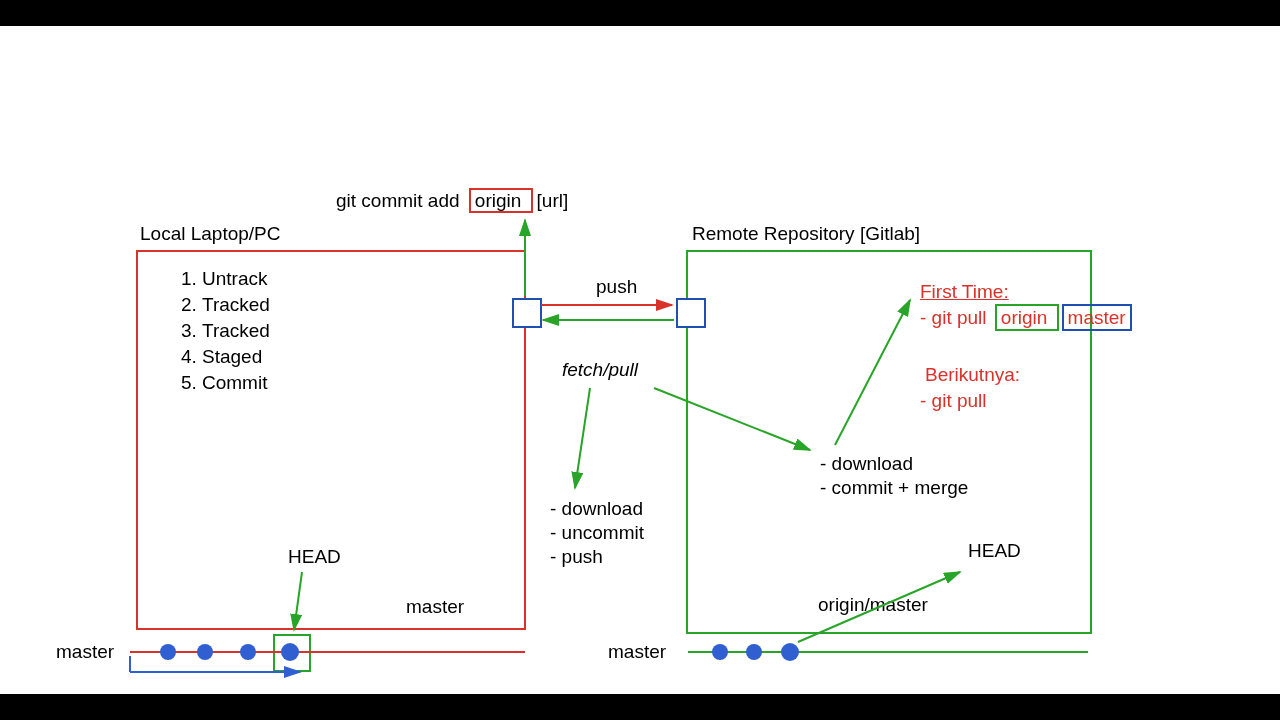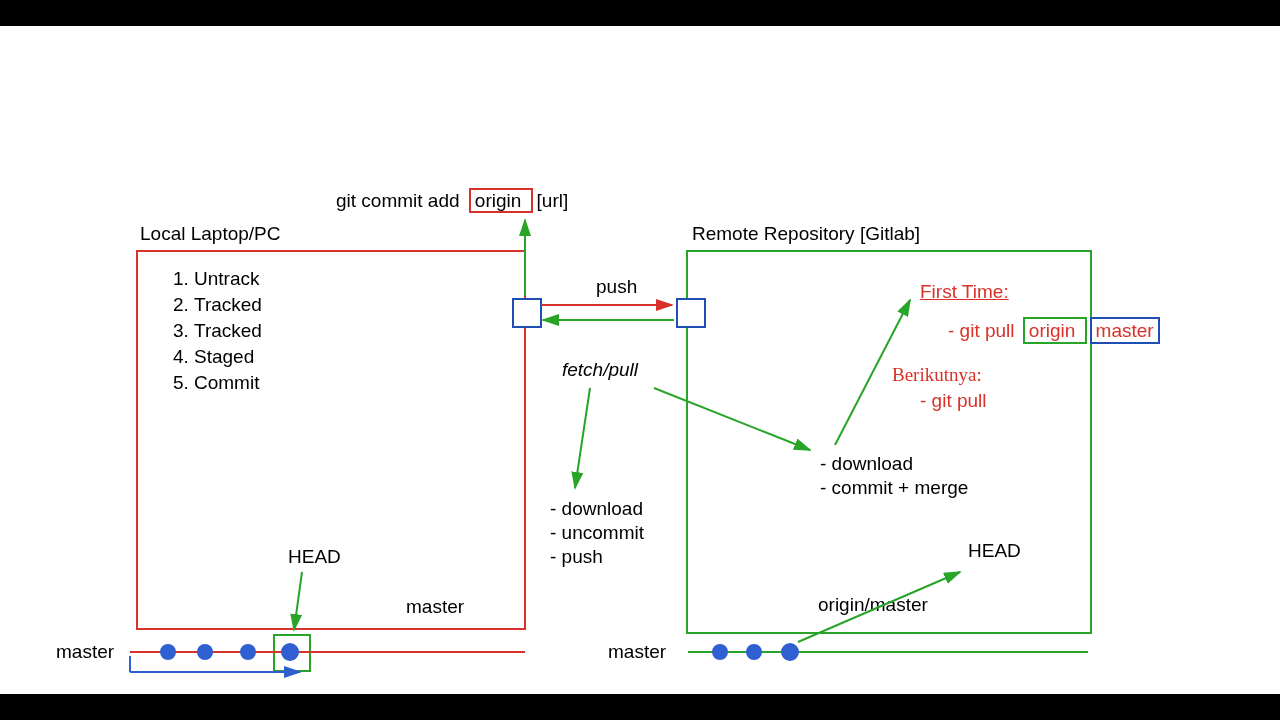--- a/index.html
+++ b/index.html
@@ -18,21 +18,21 @@
     left: 0; width: 1280px; height: 26px;
     background: #000;
   }
   .letterbox-top { top: 0; }
   .letterbox-bot { bottom: 0; }
   .abs { position: absolute; }
   .red-box { border: 2px solid #d8322a; }
   .green-box { border: 2px solid #28a528; }
   .blue-box { border: 2px solid #1f4fb3; }
   .red-text { color: #d8322a; }
-  .file-list li { margin: 4px 0; }
+  .file-list li { margin: 4px 8px; }
   ol.file-list { margin:0; padding-left: 28px; }
   ul.dash { list-style:none; margin:0; padding:0; }
   ul.dash li::before { content:"- "; }
   ul.dash li { margin:2px 0; }
   svg.overlay { position:absolute; left:0; top:0; pointer-events:none; }
   .commit-dot { fill:#2f5fd0; }
   .red-stroke { stroke:#d8322a; stroke-width:2; fill:none; }
   .green-stroke { stroke:#28a528; stroke-width:2; fill:none; }
   .blue-stroke { stroke:#2f5fd0; stroke-width:2; fill:none; }
 </style>
@@ -79,30 +79,30 @@
   <li>uncommit</li>
   <li>push</li>
 </ul>
 
 <ul class="abs dash" style="left:820px; top:451px;">
   <li>download</li>
   <li>commit + merge</li>
 </ul>
 
 <div class="abs red-text" style="left:920px; top:281px;text-decoration:underline;">First Time:</div>
-<div class="abs" style="left:920px; top:320px; white-space:nowrap;margin-left:28px;">
+<div class="abs" style="left:920px; top:307px; white-space:nowrap;">
   <span class="red-text">- git pull</span>
   <span class="green-box" style="padding:1px 4px; margin:0 3px;">
     <span class="red-text">origin</span>
   </span><span class="blue-box" style="padding:1px 4px;">
     <span class="red-text">master</span>
   </span>
 </div>
 
-<div class="abs red-text" style="left:892px; top:364px;font-family:Liberation Serif, serif;">Berikutnya:</div>
+<div class="abs red-text" style="left:925px; top:364px;">Berikutnya:</div>
 <div class="abs red-text" style="left:920px; top:390px;">- git pull</div>
 
 <div class="abs" style="left:818px; top:594px;">origin/master</div>
 
 <div class="abs" style="left:968px; top:540px;">HEAD</div>
 
 <div class="abs" style="left:56px; top:641px;">master</div>
 
 <div class="abs" style="left:608px; top:641px;">master</div>
 

